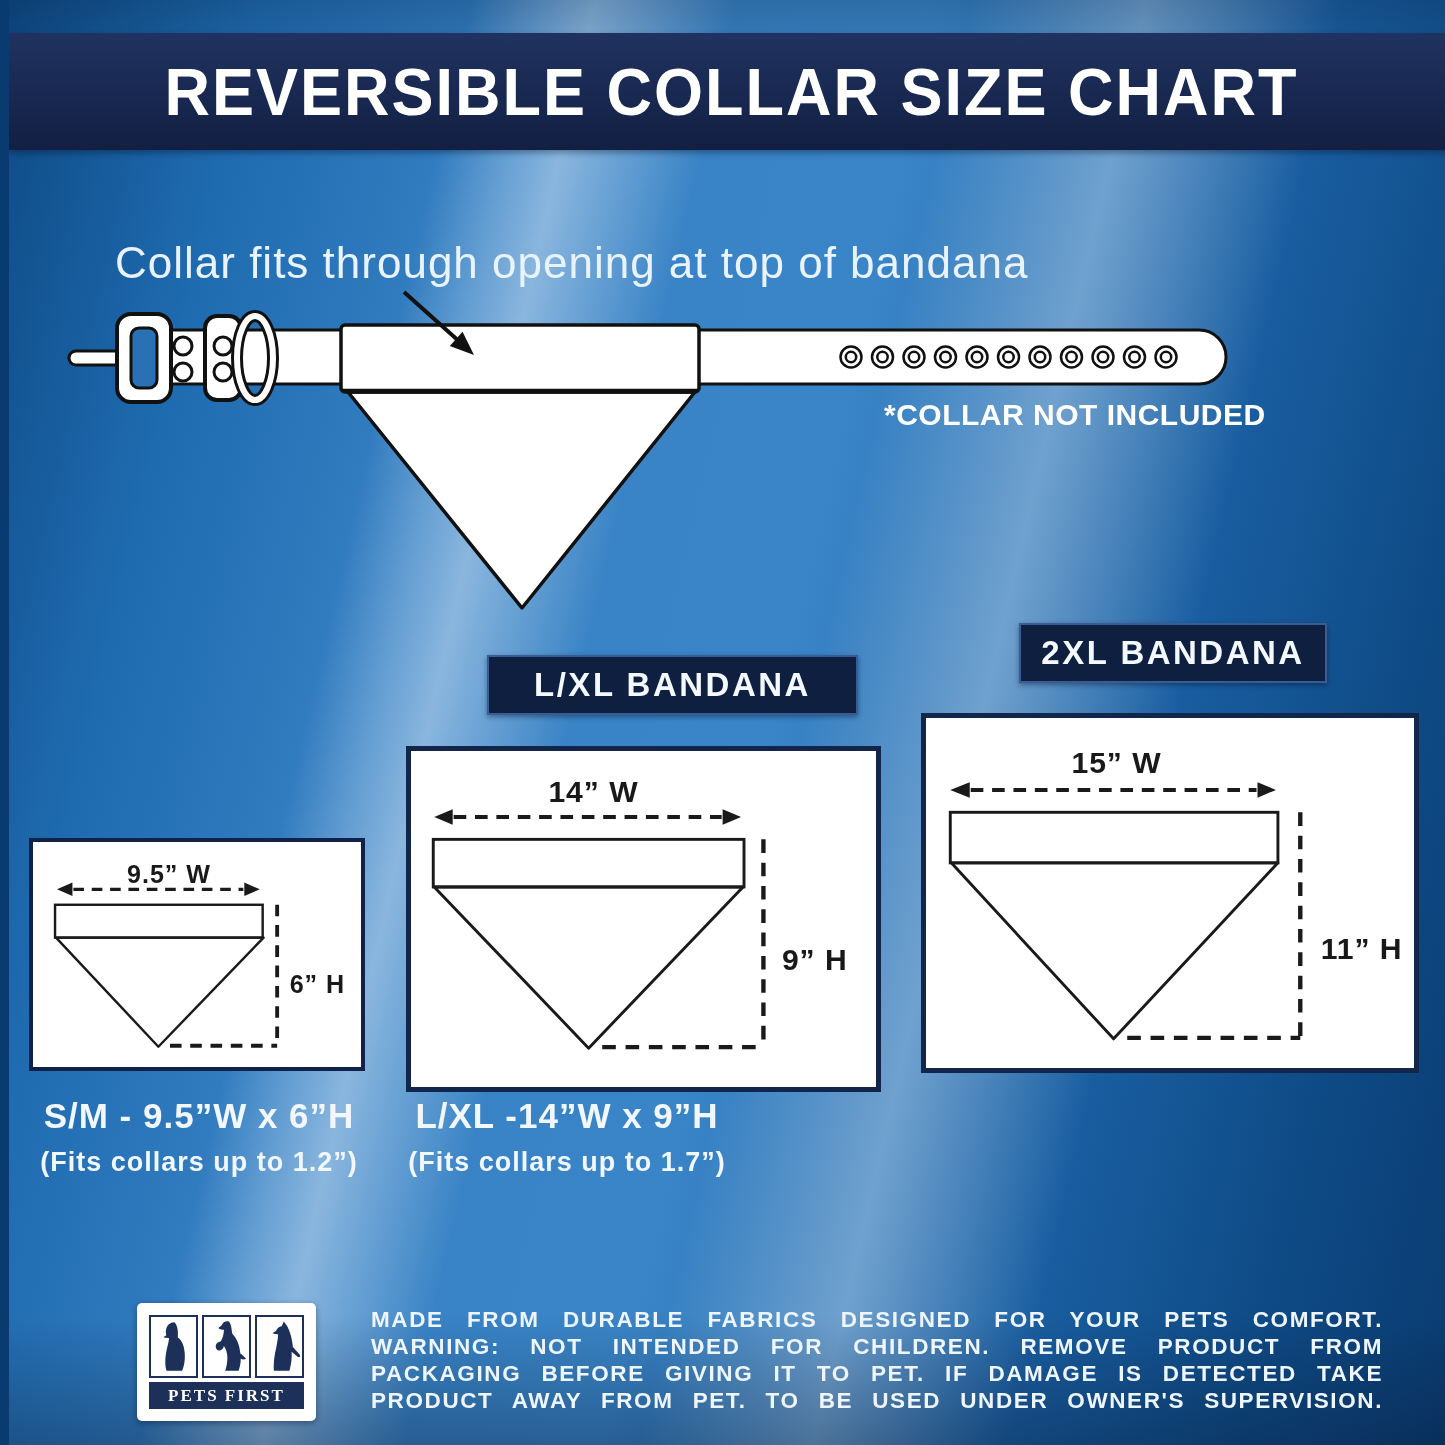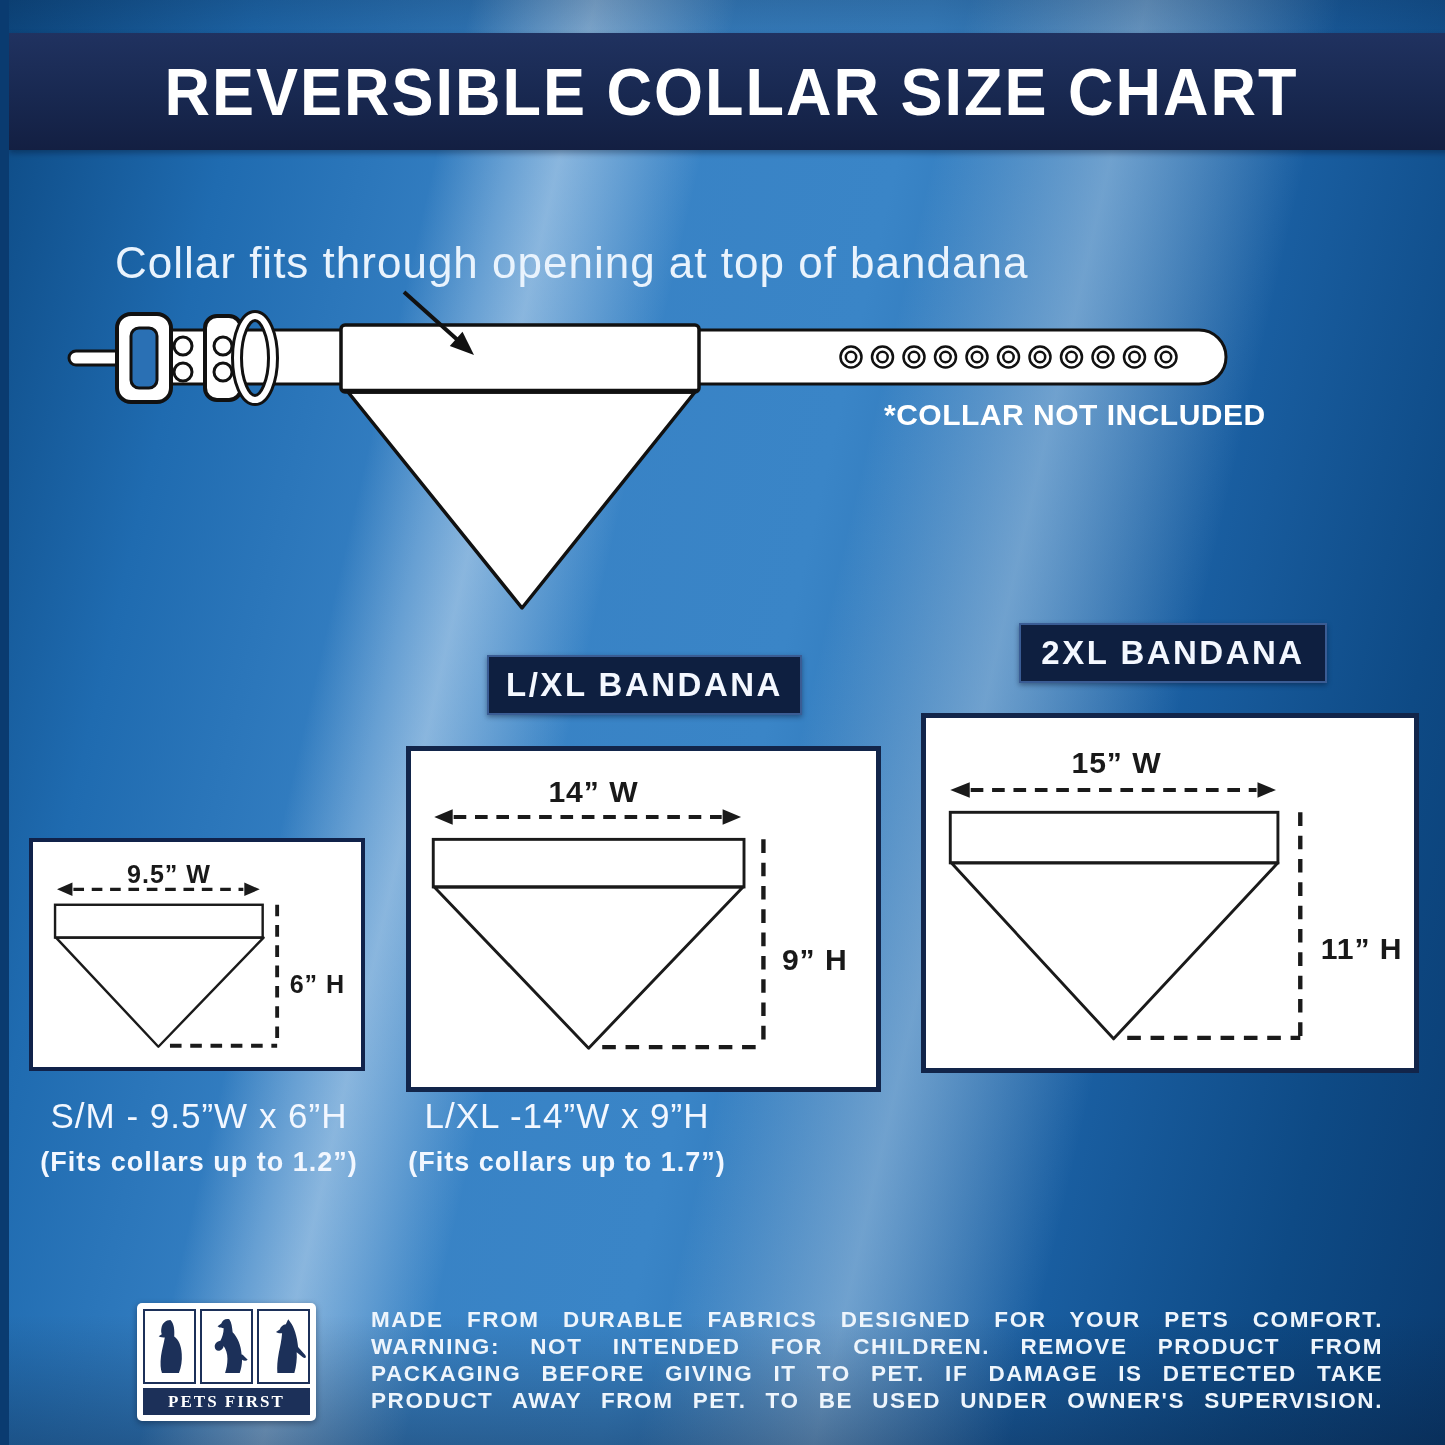--- a/index.html
+++ b/index.html
@@ -40,30 +40,30 @@
     color:#f4f8ff; font-weight:bold; letter-spacing:2.5px;
     box-shadow:0 2px 5px rgba(0,10,30,.4);
   }
   .dbox { position:absolute; background:#ffffff; }
   .dbox svg { display:block; width:100%; height:100%; }
   .diagram-ink { stroke:#1a1a1a; fill:none; }
   svg text.dim {
     font-family:"Liberation Sans", sans-serif; font-weight:bold; fill:#191919; letter-spacing:1px;
   }
   .size-caption {
-    position:absolute; text-align:center; color:#f2f7ff; font-weight:normal;
+    position:absolute; text-align:center; color:#f2f7ff; font-weight:bold;
     font-size:35px; letter-spacing:1px; white-space:nowrap;
   }
   .size-fits {
     position:absolute; text-align:center; color:#f2f7ff; font-weight:bold;
     font-size:27px; letter-spacing:1px; white-space:nowrap;
   }
   .logo-card {
     position:absolute; left:128px; top:1303px; width:179px; height:118px;
-    background:#ffffff; border-radius:5px; padding:6px;
+    background:#ffffff; border-radius:5px; padding:12px;
     display:flex; flex-direction:column; box-shadow:0 2px 6px rgba(0,10,30,.4);
   }
   .logo-dogs { display:flex; gap:4px; flex:1; }
   .dog-frame { flex:1; border:2.5px solid #1c3059; background:#fff; display:flex; align-items:flex-end; justify-content:center; overflow:visible; }
   .dog-frame svg { width:100%; height:100%; }
   .logo-bar {
     margin-top:4px; height:27px; background:#1c3059;
     display:flex; align-items:center; justify-content:center;
     color:#ffffff; font-family:"Liberation Serif", serif; font-weight:bold;
     font-size:17px; letter-spacing:2px; white-space:nowrap;
@@ -150,21 +150,21 @@
       <polygon points="23,49 39,42 39,56" fill="#1a1a1a"></polygon>
       <polygon points="233,49 217,42 217,56" fill="#1a1a1a"></polygon>
       <rect class="diagram-ink" x="21" y="65" width="215" height="34" stroke-width="2.5"></rect>
       <polygon class="diagram-ink" points="22,99 237,99 128,212" stroke-width="2.5" stroke-linejoin="round"></polygon>
       <line class="diagram-ink" x1="251" y1="65" x2="251" y2="210" stroke-width="4" stroke-dasharray="12 9"></line>
       <line class="diagram-ink" x1="140" y1="211" x2="251" y2="211" stroke-width="4" stroke-dasharray="12 9"></line>
       <text class="dim" x="264" y="156" font-size="26" text-anchor="start">6” H</text>
     </svg>
   </div>
 
-  <div class="panel-band" style="left:478px; top:655px; width:315px; height:60px; font-size:33px;">
+  <div class="panel-band" style="left:478px; top:655px; width:371px; height:60px; font-size:33px;">
     <span>L/XL BANDANA</span>
   </div>
   <div class="dbox" style="left:397px; top:746px; width:475px; height:346px; border:5px solid #12254a;">
     <svg viewBox="0 0 475 346" xmlns="http://www.w3.org/2000/svg">
       <text class="dim" x="186" y="53" font-size="31" text-anchor="middle">14” W</text>
       <line class="diagram-ink" x1="42" y1="68" x2="318" y2="68" stroke-width="4" stroke-dasharray="13 9"></line>
       <polygon points="22,68 41,60 41,76" fill="#1a1a1a"></polygon>
       <polygon points="338,68 319,60 319,76" fill="#1a1a1a"></polygon>
       <rect class="diagram-ink" x="21" y="91" width="320" height="49" stroke-width="3"></rect>
       <polygon class="diagram-ink" points="22,140 340,140 181,306" stroke-width="3" stroke-linejoin="round"></polygon>

